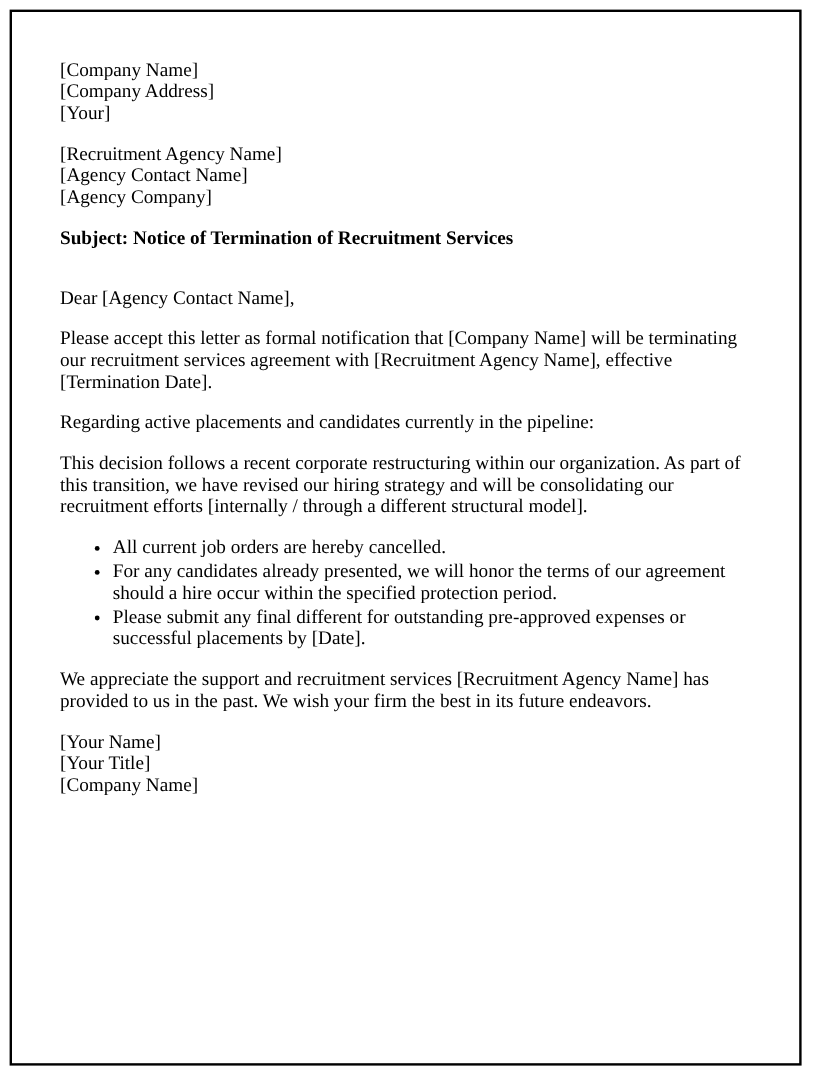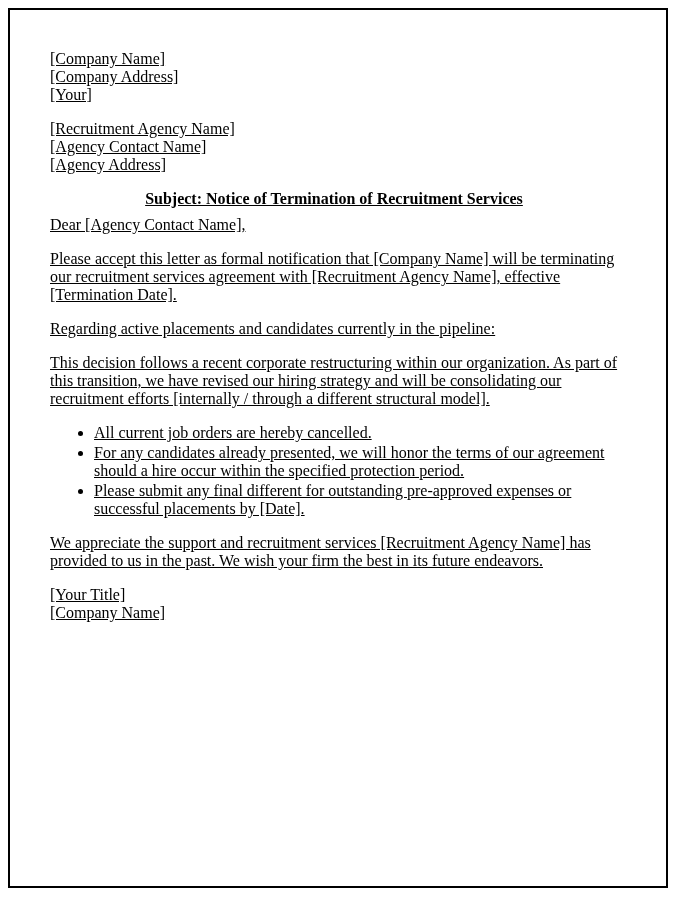--- a/index.html
+++ b/index.html
@@ -18,32 +18,30 @@
     height: 880px;
     border: 2px solid #000000;
     background: #ffffff;
     box-sizing: border-box;
   }
   .content {
     padding: 40px 48px 40px 40px;
     color: #000000;
     font-size: 16px;
     line-height: 18px;
-    text-decoration: underline;
   }
   .block {
     margin-bottom: 16px;
   }
   .block div {
     margin: 0;
   }
   .subject {
     font-weight: bold;
-    margin-bottom: 8px;
-    text-align: center;
+    margin-bottom: 32px;
   }
   .para {
     margin: 0 0 16px 0;
   }
   ul.bullets {
     margin: 0 0 16px 0;
     padding-left: 44px;
   }
   ul.bullets li {
     margin: 0 0 2px 0;
@@ -57,21 +55,21 @@
 
     <div class="block">
       <div>[Company Name]</div>
       <div>[Company Address]</div>
       <div>[Your]</div>
     </div>
 
     <div class="block">
       <div>[Recruitment Agency Name]</div>
       <div>[Agency Contact Name]</div>
-      <div>[Agency Address]</div>
+      <div>[Agency Company]</div>
     </div>
 
     <div class="subject">Subject: Notice of Termination of Recruitment Services</div>
 
     <p class="para">Dear [Agency Contact Name],</p>
 
     <p class="para">Please accept this letter as formal notification that [Company Name] will be terminating our recruitment services agreement with [Recruitment Agency Name], effective [Termination Date].</p>
 
     <p class="para">Regarding active placements and candidates currently in the pipeline:</p>
 
@@ -80,18 +78,19 @@
     <ul class="bullets">
       <li>All current job orders are hereby cancelled.</li>
       <li>For any candidates already presented, we will honor the terms of our agreement should a hire occur within the specified protection period.</li>
       <li>Please submit any final different for outstanding pre-approved expenses or successful placements by [Date].</li>
     </ul>
 
     <p class="para">We appreciate the support and recruitment services [Recruitment Agency Name] has provided to us in the past. We wish your firm the best in its future endeavors.</p>
 
 
     <div class="block">
+      <div>[Your Name]</div>
       <div>[Your Title]</div>
       <div>[Company Name]</div>
     </div>
 
   </div>
 </div>
 
 </body></html>

